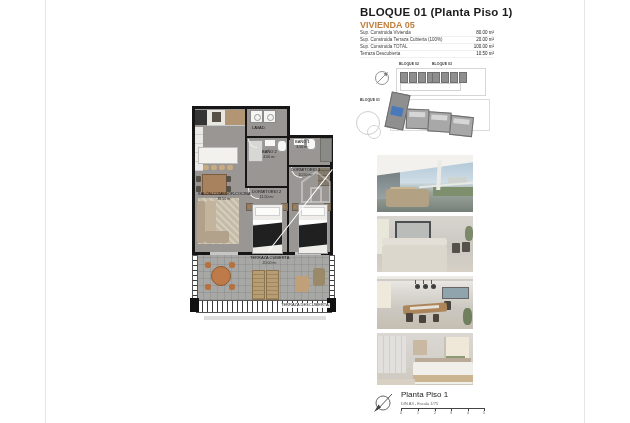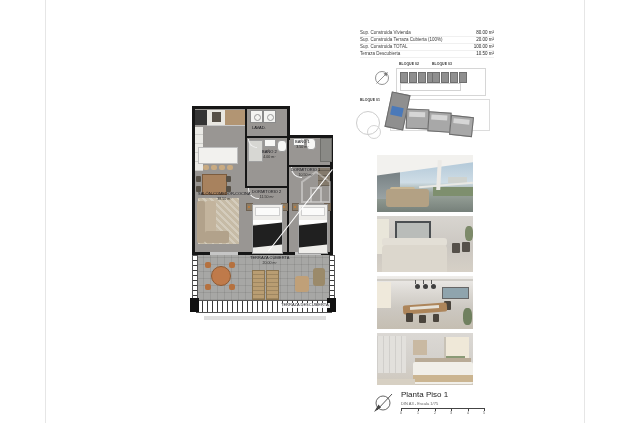--- a/index.html
+++ b/index.html
@@ -213,20 +213,22 @@
   .nu0{left:0;} .nu1{left:17px;} .nu2{left:34px;} .nu3{left:50px;} .nu4{left:67px;} .nu5{left:83px;}
 </style>
 </head>
 <body>
 
 <div id="canvas">
   <div class="abs edgeL"></div>
   <div class="abs edgeR"></div>
 
   <div class="abs hdr">
+    <div class="hdr-title">BLOQUE 01  (Planta Piso 1)</div>
+    <div class="hdr-sub">VIVIENDA 05</div>
   </div>
 
   <div class="abs atable">
     <div class="arow">
       <span>Sup. Construida Vivienda</span>
       <span class="v">80.00 m²</span>
     </div>
     <div class="arow">
       <span>Sup. Construida Terraza Cubierta (100%)</span>
       <span class="v">20.00 m²</span>

